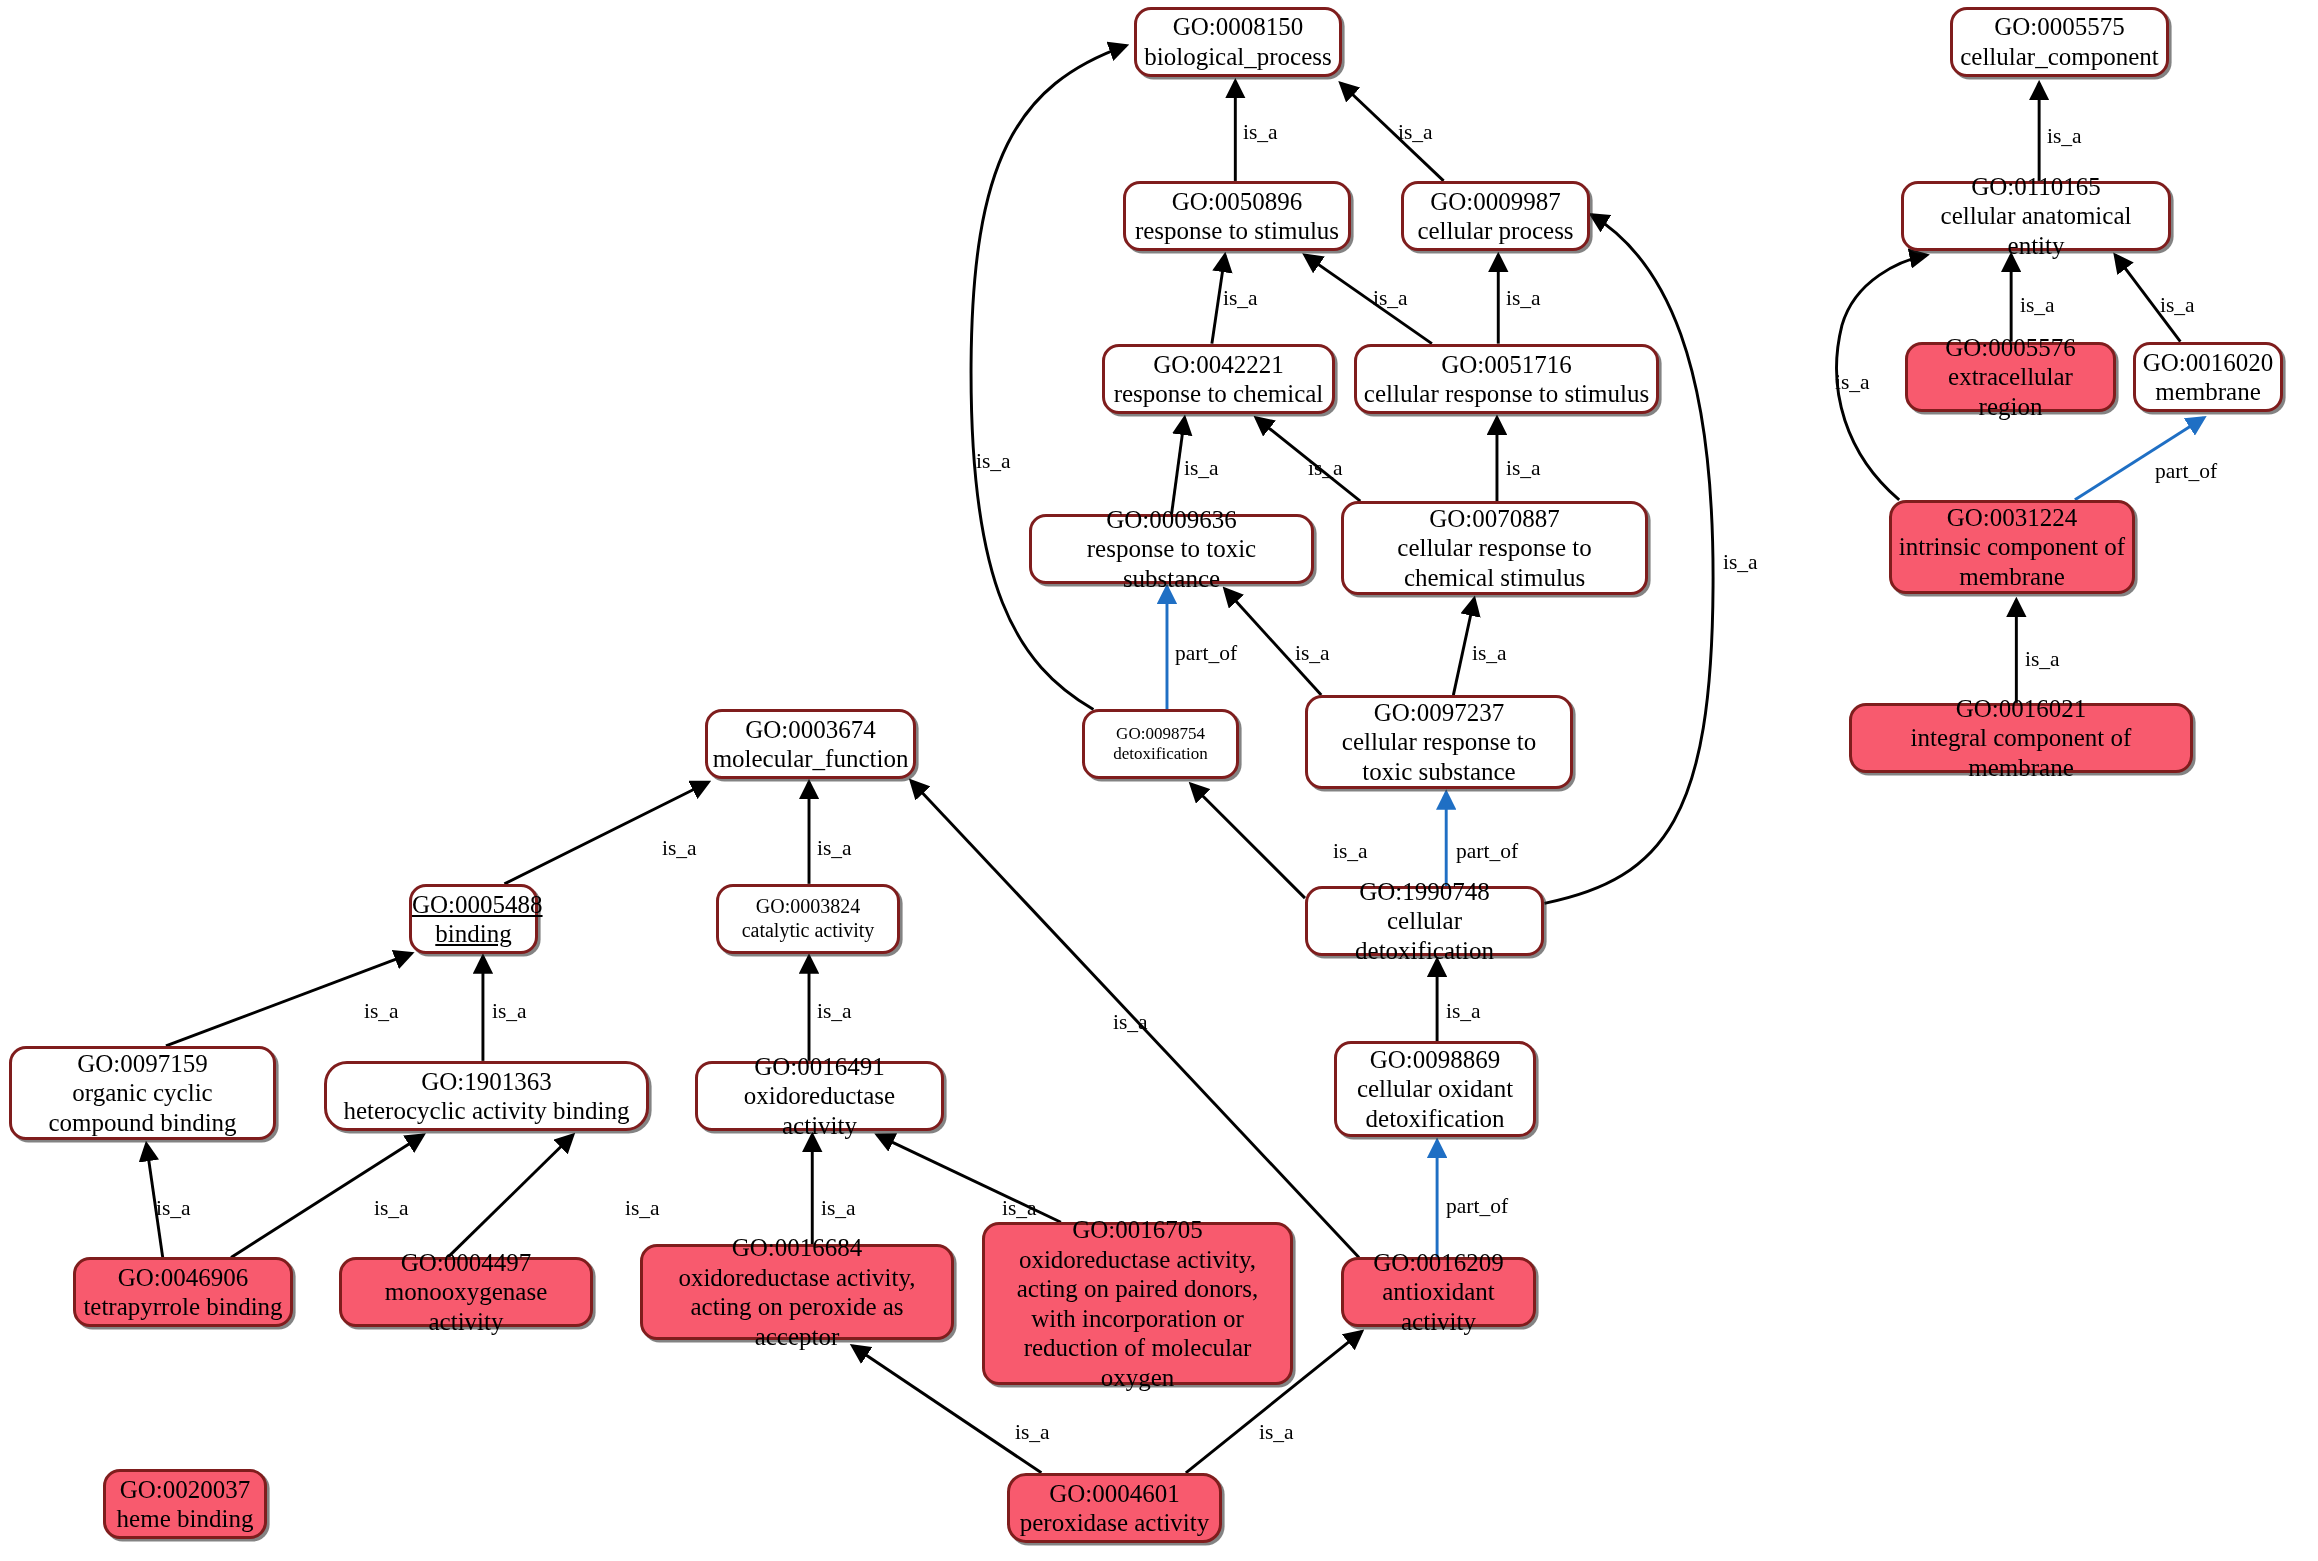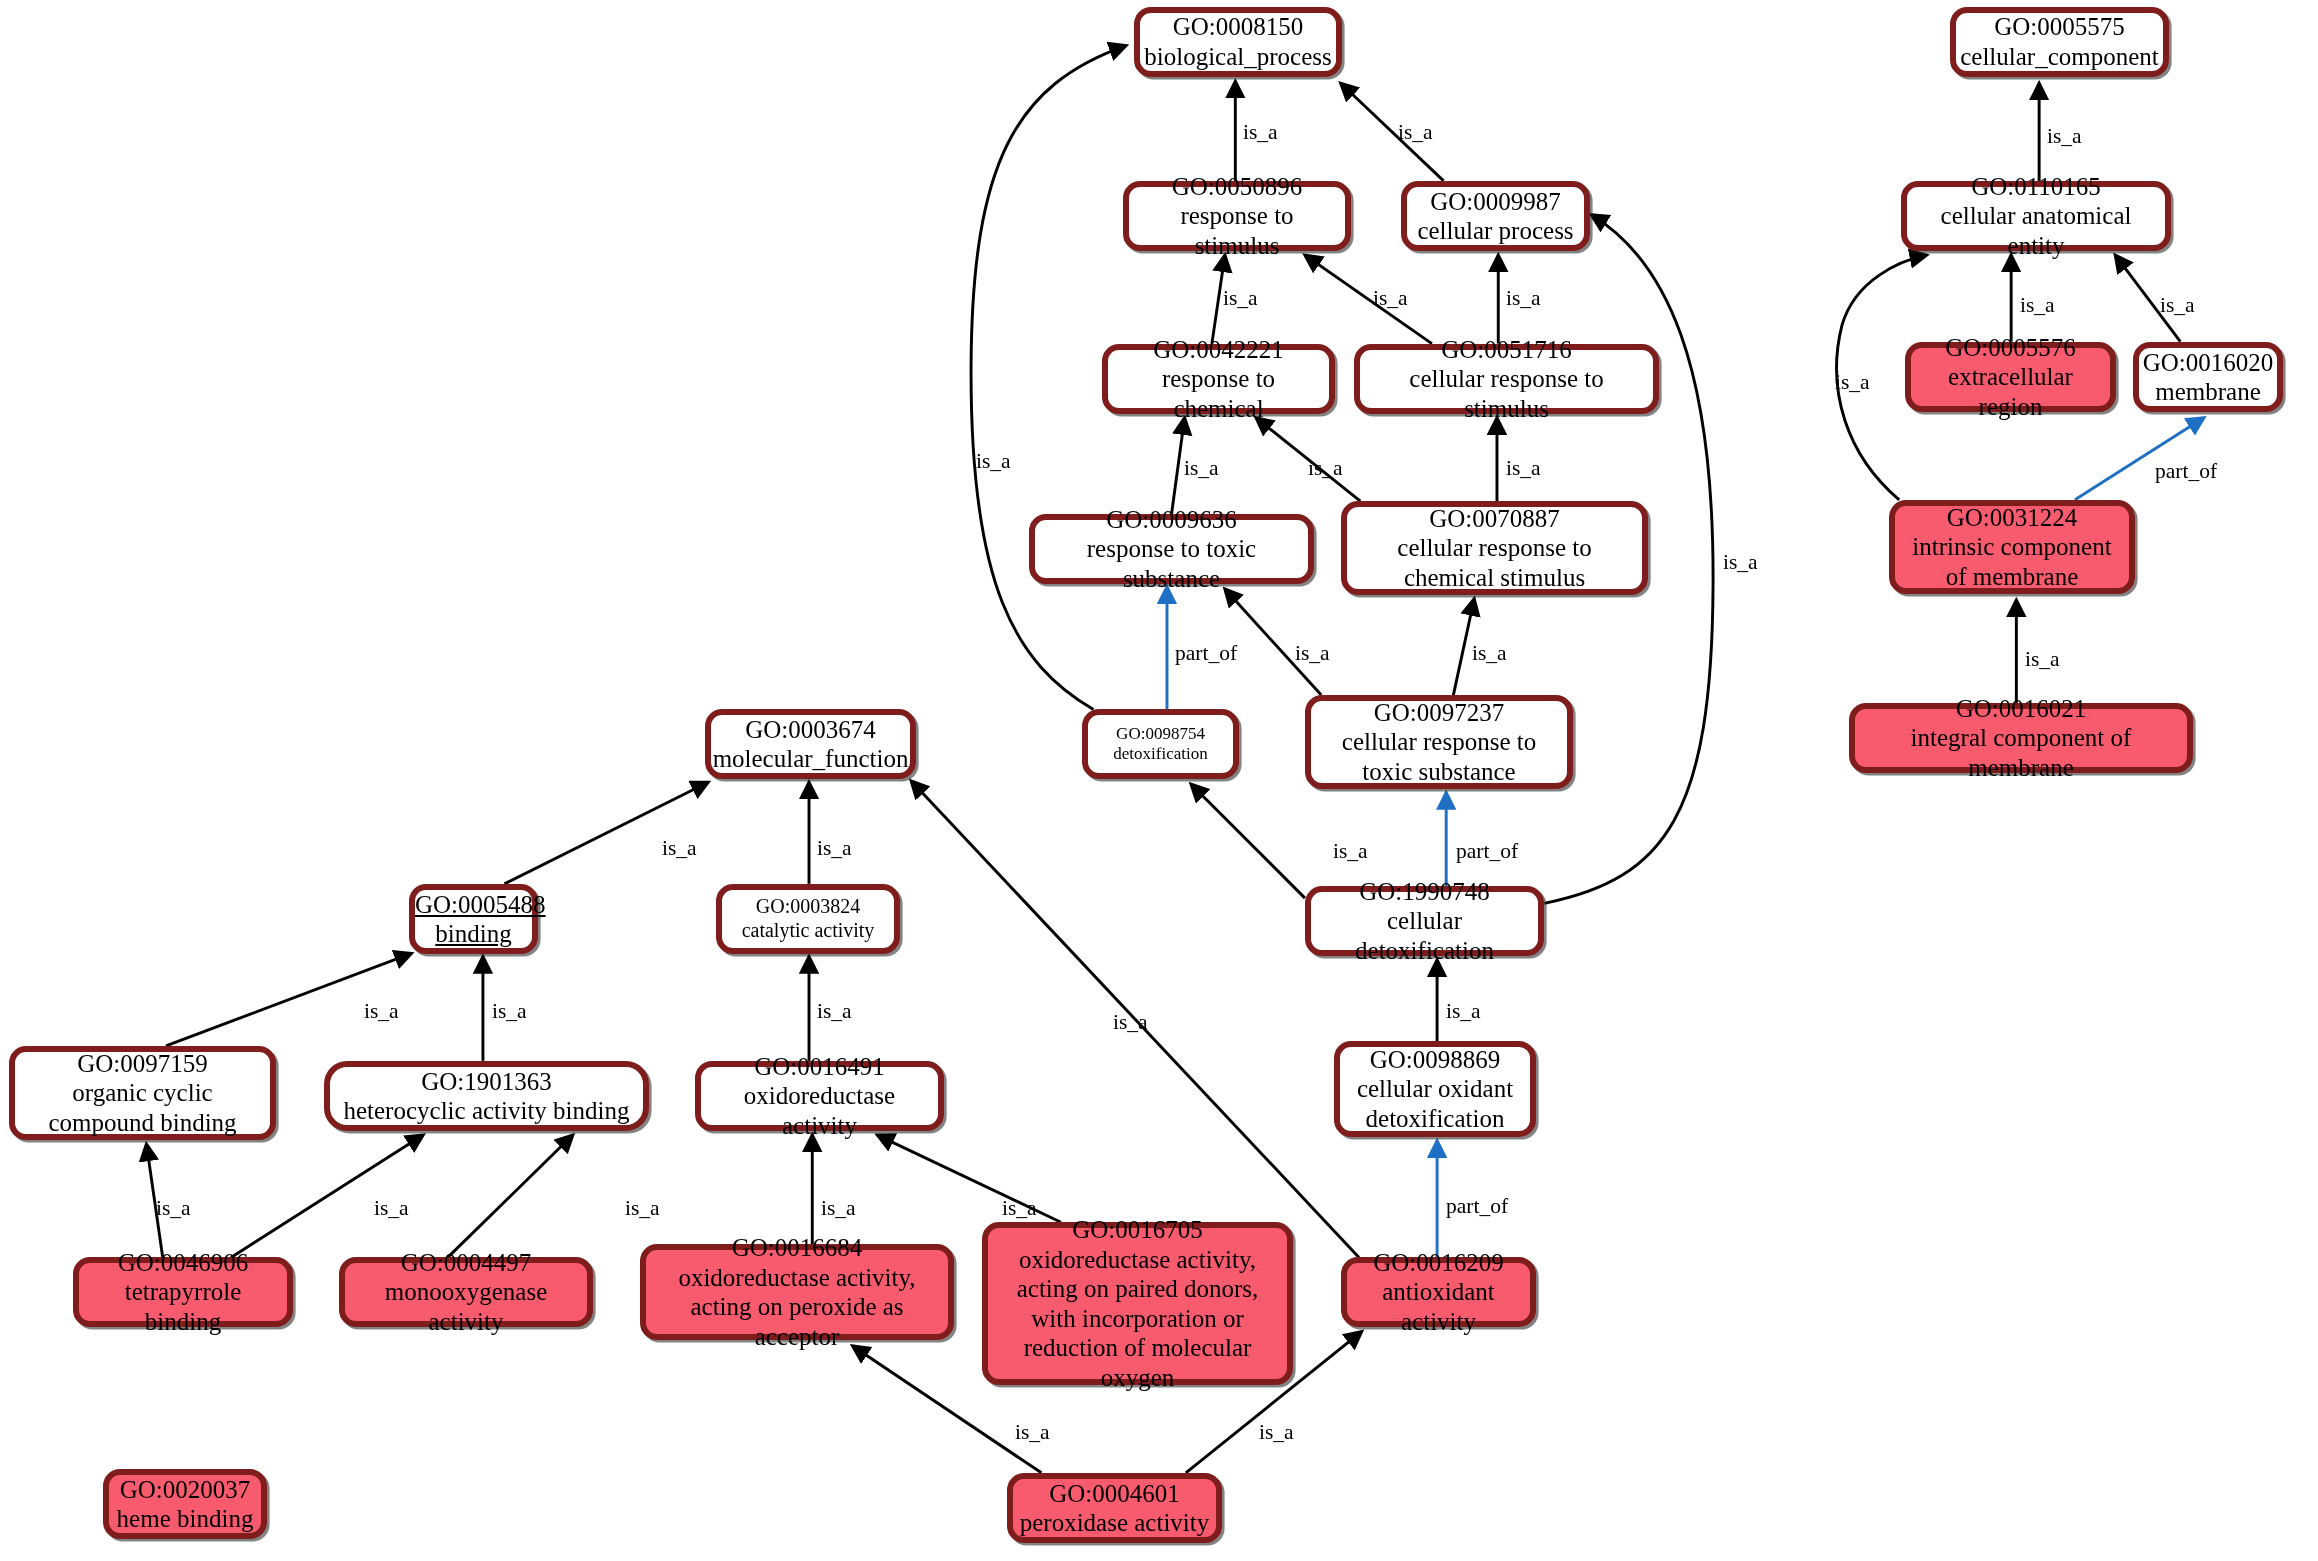--- a/index.html
+++ b/index.html
@@ -1,21 +1,21 @@
 <!DOCTYPE html>
 <html style="font-size:10.4px"><head>
 <meta charset="utf-8">
 <title>GO DAG</title>
 <style>
   html,body{margin:0;padding:0;background:#ffffff;}
   #stage{position:relative;width:2319px;height:1562px;background:#ffffff;
          font-family:"Liberation Serif","DejaVu Serif",serif;overflow:hidden;}
   svg#wires{position:absolute;left:0;top:0;width:2319px;height:1562px;}
   .node{position:absolute;box-sizing:border-box;display:flex;align-items:center;
-        justify-content:center;text-align:center;border:6px solid #7f1d1d;
+        justify-content:center;text-align:center;border:3px solid #7f1d1d;
         border-radius:17px;background:#ffffff;color:#000000;line-height:1.18;
         box-shadow:2.6px 2.6px 0 rgba(30,30,30,.55);}
   .node.hl{background:#F85A6E;}
   .node .lbl{display:block;width:100%;padding:0 6.5px;}
   .gid{display:block;}
   .gname{display:block;}
   .edgelabel{position:absolute;font-size:21.5px;color:#000;white-space:nowrap;
              font-family:"Liberation Serif","DejaVu Serif",serif;}
 </style>
 </head>
@@ -276,21 +276,21 @@
           <span class="gid">GO:0016209</span>
           <span class="gname">antioxidant activity</span>
         </span>
       </div>
       <div class="node hl" style="left: 103px; top: 1469px; width: 164px; height: 70px; font-size: 25px;">
         <span class="lbl">
           <span class="gid">GO:0020037</span>
           <span class="gname">heme binding</span>
         </span>
       </div>
-      <div class="node hl" style="left: 1007px; top: 1473px; width: 215px; height: 70px; font-size: 25px;">
+      <div class="node hl" style="left: 1007px; top: 1473px; width: 215px; height: 70px; font-size: 25px; border-radius: 19px;">
         <span class="lbl">
           <span class="gid">GO:0004601</span>
           <span class="gname">peroxidase activity</span>
         </span>
       </div>
     </div>
 </div>
 
 
 </body></html>

